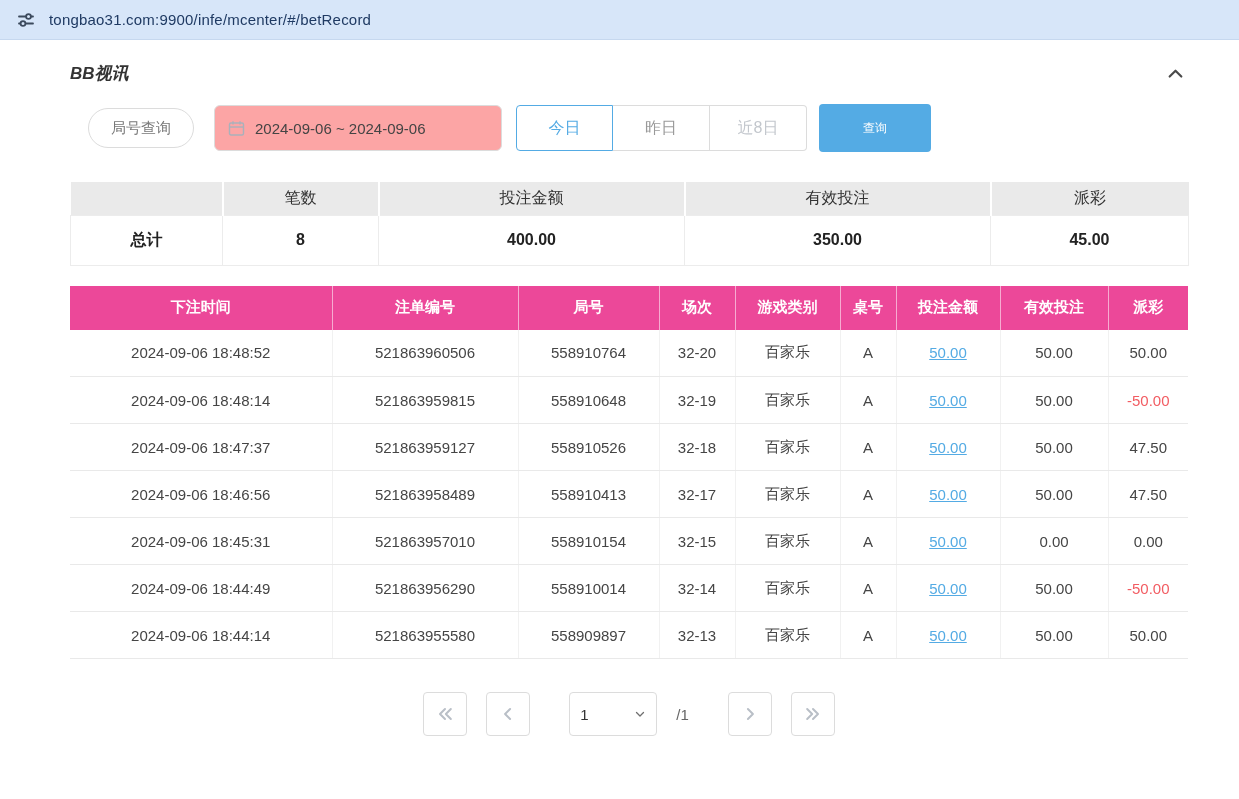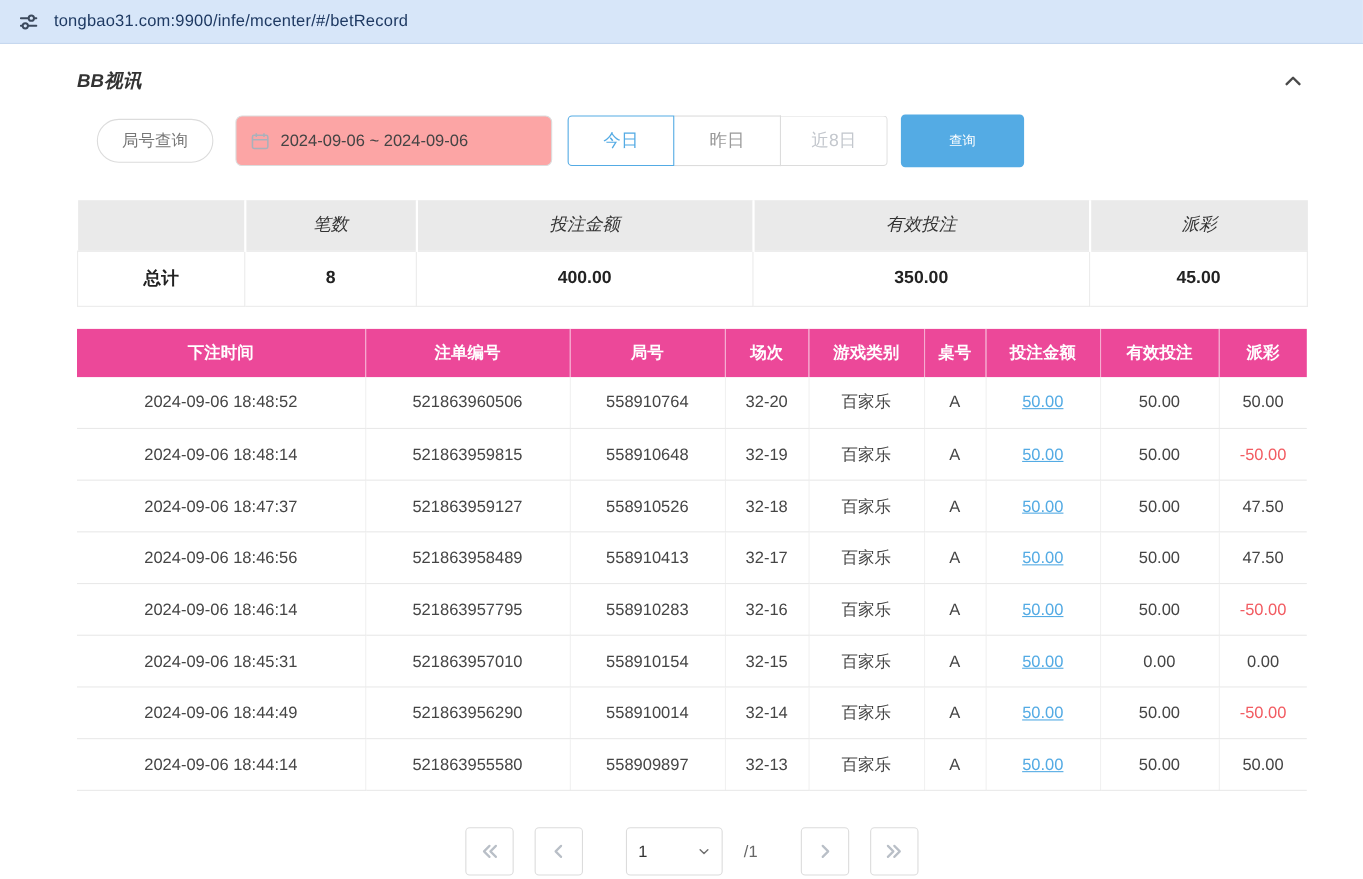--- a/index.html
+++ b/index.html
@@ -36,22 +36,22 @@
   .seg.today { color:#54abe4; border-color:#54abe4; border-radius:4px 0 0 4px; position:relative; z-index:2; }
   .seg.yesterday { color:#9a9a9a; border-left:none; }
   .seg.last8 { color:#c3c7cd; border-left:none; border-radius:0 4px 4px 0;text-align:center; }
 
   .btn-search { margin-left:12px; width:112px; height:48px; background:#54abe4; color:#fff;
     font-size:12px; border:none; border-radius:4px; cursor:pointer; }
 
   
   table { border-collapse:collapse; width:100%; table-layout:fixed; }
   .summary-table { margin-top:30px; }
-  .summary-table th { background:#eaeaea; height:46px; font-size:16px; font-weight:500;
-    color:#333; border-right:2px solid #fff;font-style:italic; }
+  .summary-table th { background:#eaeaea; height:33px; font-size:16px; font-weight:500;
+    color:#333; border-right:2px solid #fff; }
   .summary-table th:last-child { border-right:none; }
   .summary-table td { height:50px; font-size:16px; font-weight:700; color:#222;
     text-align:center; border:1px solid #ececec; }
 
   
   .bet-table { margin-top:20px; }
   .bet-table th { background:#ec4899; color:#fff; height:44px; font-size:15px; font-weight:600;
     border-right:1px solid rgba(255,255,255,.55); }
   .bet-table th:last-child { border-right:none; }
   .bet-table td { height:47px; text-align:center; font-size:15px; color:#454545;
@@ -213,31 +213,20 @@
       <td>521863958489</td>
       <td>558910413</td>
       <td>32-17</td>
       <td>百家乐</td>
       <td>A</td>
       <td><a class="bet-link">50.00</a></td>
       <td>50.00</td>
       <td>47.50</td>
     </tr>
         <tr>
-      <td>2024-09-06 18:46:14</td>
-      <td>521863957795</td>
-      <td>558910283</td>
-      <td>32-16</td>
-      <td>百家乐</td>
-      <td>A</td>
-      <td><a class="bet-link">50.00</a></td>
-      <td>50.00</td>
-      <td class="negative">-50.00</td>
-    </tr>
-        <tr>
       <td>2024-09-06 18:45:31</td>
       <td>521863957010</td>
       <td>558910154</td>
       <td>32-15</td>
       <td>百家乐</td>
       <td>A</td>
       <td><a class="bet-link">50.00</a></td>
       <td>0.00</td>
       <td>0.00</td>
     </tr>

